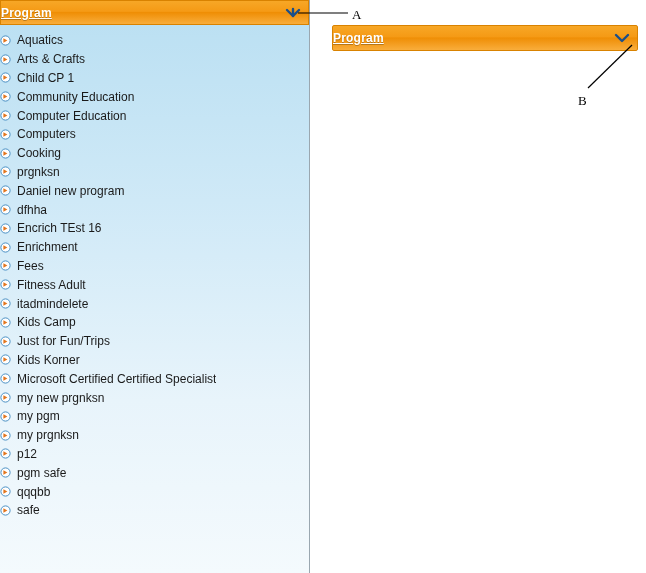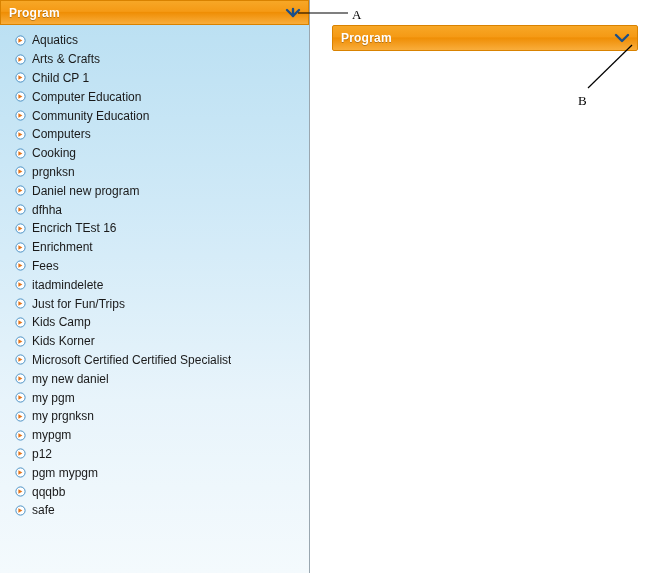--- a/index.html
+++ b/index.html
@@ -33,23 +33,23 @@
     background: linear-gradient(to bottom, #f7a726 0%, #f59a15 45%, #ef8e05 50%, #f9ad3b 100%);
     border: 1px solid #d98200;
     box-sizing: border-box;
     display: flex;
     align-items: center;
   }
   .panel-header .title {
     color: #ffffff;
     font-size: 12px;
     font-weight: bold;
-    padding-left: 8px;
     text-shadow: 0 1px 0 rgba(0,0,0,0.25);
     letter-spacing: 0.2px;
+    text-decoration: underline;
   }
   .collapse-toggle {
     position: absolute;
     right: 6px;
     top: 50%;
     transform: translateY(-50%);
     width: 18px;
     height: 18px;
     display: flex;
     align-items: center;
@@ -63,21 +63,21 @@
   
   #program-list {
     list-style: none;
     margin: 0;
     padding: 6px 0 0 0;
   }
   #program-list li {
     display: flex;
     align-items: center;
     height: 18.8px;
-    padding-left: 15px;
+    padding-left: 0;
     font-size: 12px;
     color: #1a1a1a;
   }
   .bullet-icon {
     width: 11px;
     height: 11px;
     margin-right: 6px;
     flex: 0 0 auto;
     display: inline-block;
   }
@@ -168,38 +168,38 @@
       </span>
       <span class="item-label">Child CP 1</span>
     </li>
     <li>
       <span class="bullet-icon">
         <svg width="11" height="11" viewBox="0 0 11 11">
             <circle cx="5.5" cy="5.5" r="4.6" fill="#ffffff" stroke="#4a90c4" stroke-width="1"></circle>
             <path d="M3.4 3.2 L7.4 5.5 L3.4 7.8" fill="#e2751d"></path>
           </svg>
       </span>
+      <span class="item-label">Community Education</span>
+    </li>
+    <li>
+      <span class="bullet-icon">
+        <svg width="11" height="11" viewBox="0 0 11 11">
+            <circle cx="5.5" cy="5.5" r="4.6" fill="#ffffff" stroke="#4a90c4" stroke-width="1"></circle>
+            <path d="M3.4 3.2 L7.4 5.5 L3.4 7.8" fill="#e2751d"></path>
+          </svg>
+      </span>
       <span class="item-label">Computer Education</span>
     </li>
     <li>
       <span class="bullet-icon">
         <svg width="11" height="11" viewBox="0 0 11 11">
             <circle cx="5.5" cy="5.5" r="4.6" fill="#ffffff" stroke="#4a90c4" stroke-width="1"></circle>
             <path d="M3.4 3.2 L7.4 5.5 L3.4 7.8" fill="#e2751d"></path>
           </svg>
       </span>
-      <span class="item-label">Community Education</span>
-    </li>
-    <li>
-      <span class="bullet-icon">
-        <svg width="11" height="11" viewBox="0 0 11 11">
-            <circle cx="5.5" cy="5.5" r="4.6" fill="#ffffff" stroke="#4a90c4" stroke-width="1"></circle>
-            <path d="M3.4 3.2 L7.4 5.5 L3.4 7.8" fill="#e2751d"></path>
-          </svg>
-      </span>
       <span class="item-label">Computers</span>
     </li>
     <li>
       <span class="bullet-icon">
         <svg width="11" height="11" viewBox="0 0 11 11">
             <circle cx="5.5" cy="5.5" r="4.6" fill="#ffffff" stroke="#4a90c4" stroke-width="1"></circle>
             <path d="M3.4 3.2 L7.4 5.5 L3.4 7.8" fill="#e2751d"></path>
           </svg>
       </span>
       <span class="item-label">Cooking</span>
@@ -258,66 +258,75 @@
       </span>
       <span class="item-label">Fees</span>
     </li>
     <li>
       <span class="bullet-icon">
         <svg width="11" height="11" viewBox="0 0 11 11">
             <circle cx="5.5" cy="5.5" r="4.6" fill="#ffffff" stroke="#4a90c4" stroke-width="1"></circle>
             <path d="M3.4 3.2 L7.4 5.5 L3.4 7.8" fill="#e2751d"></path>
           </svg>
       </span>
+      <span class="item-label">Fitness Adult</span>
+    </li>
+    <li>
+      <span class="bullet-icon">
+        <svg width="11" height="11" viewBox="0 0 11 11">
+            <circle cx="5.5" cy="5.5" r="4.6" fill="#ffffff" stroke="#4a90c4" stroke-width="1"></circle>
+            <path d="M3.4 3.2 L7.4 5.5 L3.4 7.8" fill="#e2751d"></path>
+          </svg>
+      </span>
       <span class="item-label">itadmindelete</span>
     </li>
     <li>
       <span class="bullet-icon">
         <svg width="11" height="11" viewBox="0 0 11 11">
             <circle cx="5.5" cy="5.5" r="4.6" fill="#ffffff" stroke="#4a90c4" stroke-width="1"></circle>
             <path d="M3.4 3.2 L7.4 5.5 L3.4 7.8" fill="#e2751d"></path>
           </svg>
       </span>
+      <span class="item-label">Kids Camp</span>
+    </li>
+    <li>
+      <span class="bullet-icon">
+        <svg width="11" height="11" viewBox="0 0 11 11">
+            <circle cx="5.5" cy="5.5" r="4.6" fill="#ffffff" stroke="#4a90c4" stroke-width="1"></circle>
+            <path d="M3.4 3.2 L7.4 5.5 L3.4 7.8" fill="#e2751d"></path>
+          </svg>
+      </span>
       <span class="item-label">Just for Fun/Trips</span>
     </li>
     <li>
       <span class="bullet-icon">
         <svg width="11" height="11" viewBox="0 0 11 11">
             <circle cx="5.5" cy="5.5" r="4.6" fill="#ffffff" stroke="#4a90c4" stroke-width="1"></circle>
             <path d="M3.4 3.2 L7.4 5.5 L3.4 7.8" fill="#e2751d"></path>
           </svg>
       </span>
-      <span class="item-label">Kids Camp</span>
-    </li>
-    <li>
-      <span class="bullet-icon">
-        <svg width="11" height="11" viewBox="0 0 11 11">
-            <circle cx="5.5" cy="5.5" r="4.6" fill="#ffffff" stroke="#4a90c4" stroke-width="1"></circle>
-            <path d="M3.4 3.2 L7.4 5.5 L3.4 7.8" fill="#e2751d"></path>
-          </svg>
-      </span>
       <span class="item-label">Kids Korner</span>
     </li>
     <li>
       <span class="bullet-icon">
         <svg width="11" height="11" viewBox="0 0 11 11">
             <circle cx="5.5" cy="5.5" r="4.6" fill="#ffffff" stroke="#4a90c4" stroke-width="1"></circle>
             <path d="M3.4 3.2 L7.4 5.5 L3.4 7.8" fill="#e2751d"></path>
           </svg>
       </span>
       <span class="item-label">Microsoft Certified Certified Specialist</span>
     </li>
     <li>
       <span class="bullet-icon">
         <svg width="11" height="11" viewBox="0 0 11 11">
             <circle cx="5.5" cy="5.5" r="4.6" fill="#ffffff" stroke="#4a90c4" stroke-width="1"></circle>
             <path d="M3.4 3.2 L7.4 5.5 L3.4 7.8" fill="#e2751d"></path>
           </svg>
       </span>
-      <span class="item-label">my new daniel</span>
+      <span class="item-label">my new prgnksn</span>
     </li>
     <li>
       <span class="bullet-icon">
         <svg width="11" height="11" viewBox="0 0 11 11">
             <circle cx="5.5" cy="5.5" r="4.6" fill="#ffffff" stroke="#4a90c4" stroke-width="1"></circle>
             <path d="M3.4 3.2 L7.4 5.5 L3.4 7.8" fill="#e2751d"></path>
           </svg>
       </span>
       <span class="item-label">my pgm</span>
     </li>
@@ -330,39 +339,30 @@
       </span>
       <span class="item-label">my prgnksn</span>
     </li>
     <li>
       <span class="bullet-icon">
         <svg width="11" height="11" viewBox="0 0 11 11">
             <circle cx="5.5" cy="5.5" r="4.6" fill="#ffffff" stroke="#4a90c4" stroke-width="1"></circle>
             <path d="M3.4 3.2 L7.4 5.5 L3.4 7.8" fill="#e2751d"></path>
           </svg>
       </span>
-      <span class="item-label">mypgm</span>
-    </li>
-    <li>
-      <span class="bullet-icon">
-        <svg width="11" height="11" viewBox="0 0 11 11">
-            <circle cx="5.5" cy="5.5" r="4.6" fill="#ffffff" stroke="#4a90c4" stroke-width="1"></circle>
-            <path d="M3.4 3.2 L7.4 5.5 L3.4 7.8" fill="#e2751d"></path>
-          </svg>
-      </span>
       <span class="item-label">p12</span>
     </li>
     <li>
       <span class="bullet-icon">
         <svg width="11" height="11" viewBox="0 0 11 11">
             <circle cx="5.5" cy="5.5" r="4.6" fill="#ffffff" stroke="#4a90c4" stroke-width="1"></circle>
             <path d="M3.4 3.2 L7.4 5.5 L3.4 7.8" fill="#e2751d"></path>
           </svg>
       </span>
-      <span class="item-label">pgm mypgm</span>
+      <span class="item-label">pgm safe</span>
     </li>
     <li>
       <span class="bullet-icon">
         <svg width="11" height="11" viewBox="0 0 11 11">
             <circle cx="5.5" cy="5.5" r="4.6" fill="#ffffff" stroke="#4a90c4" stroke-width="1"></circle>
             <path d="M3.4 3.2 L7.4 5.5 L3.4 7.8" fill="#e2751d"></path>
           </svg>
       </span>
       <span class="item-label">qqqbb</span>
     </li>

